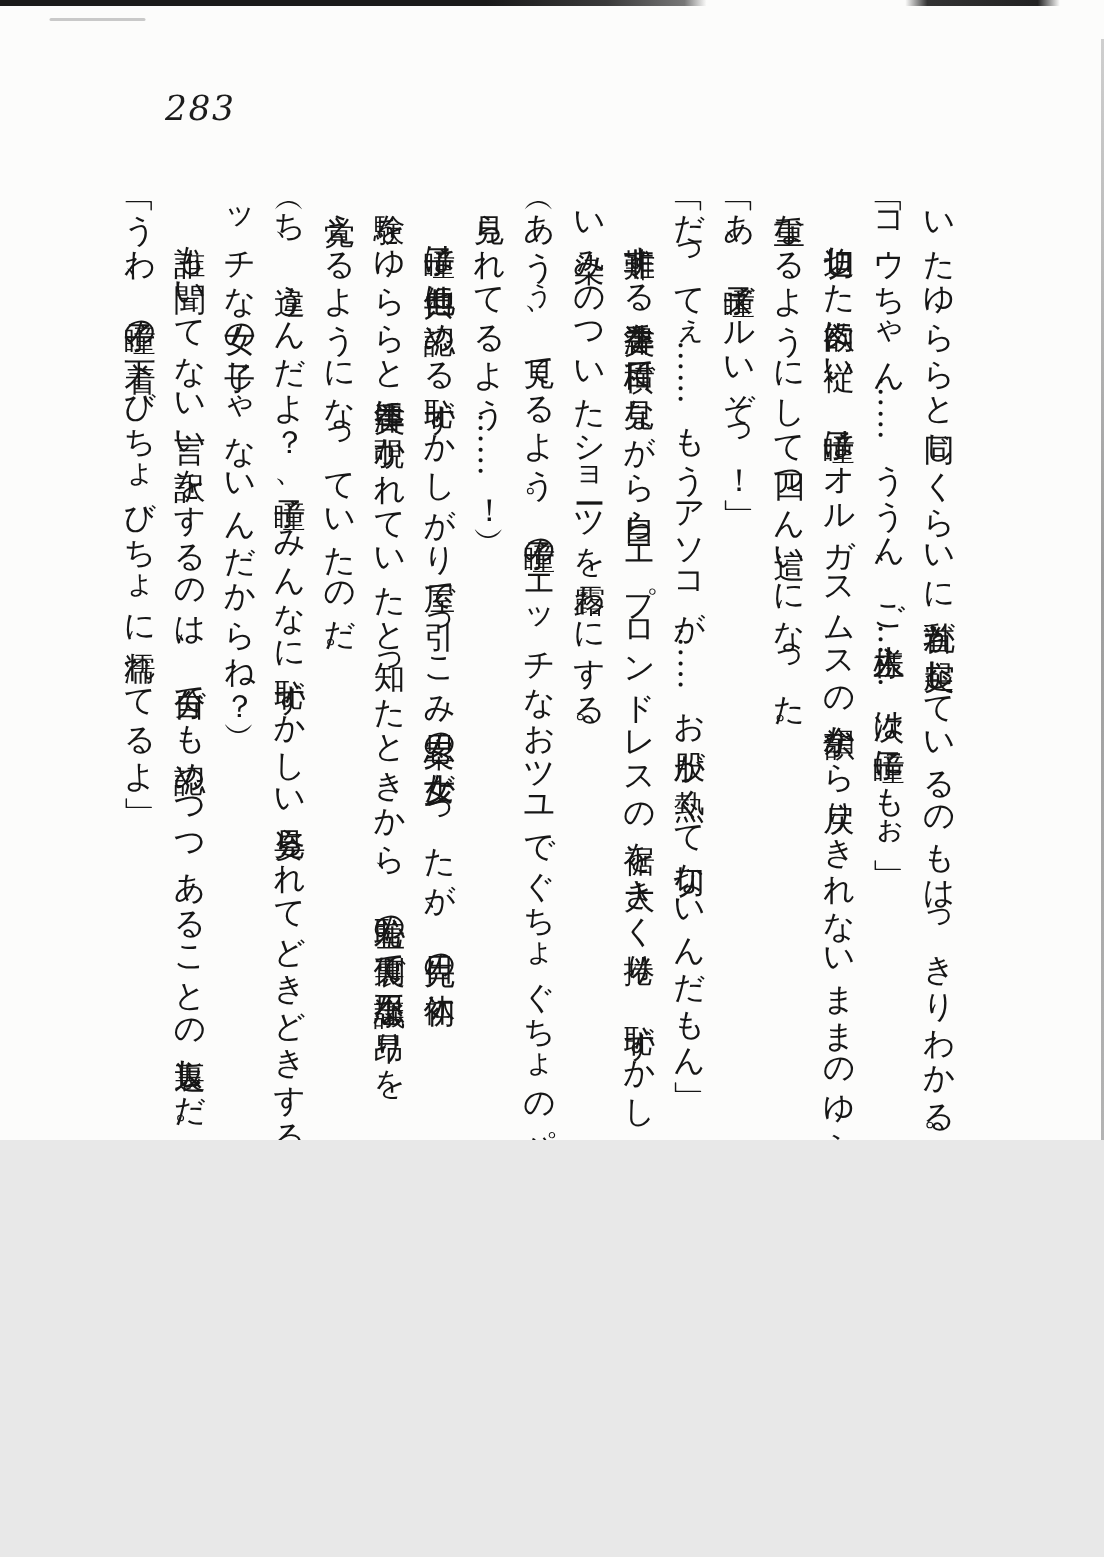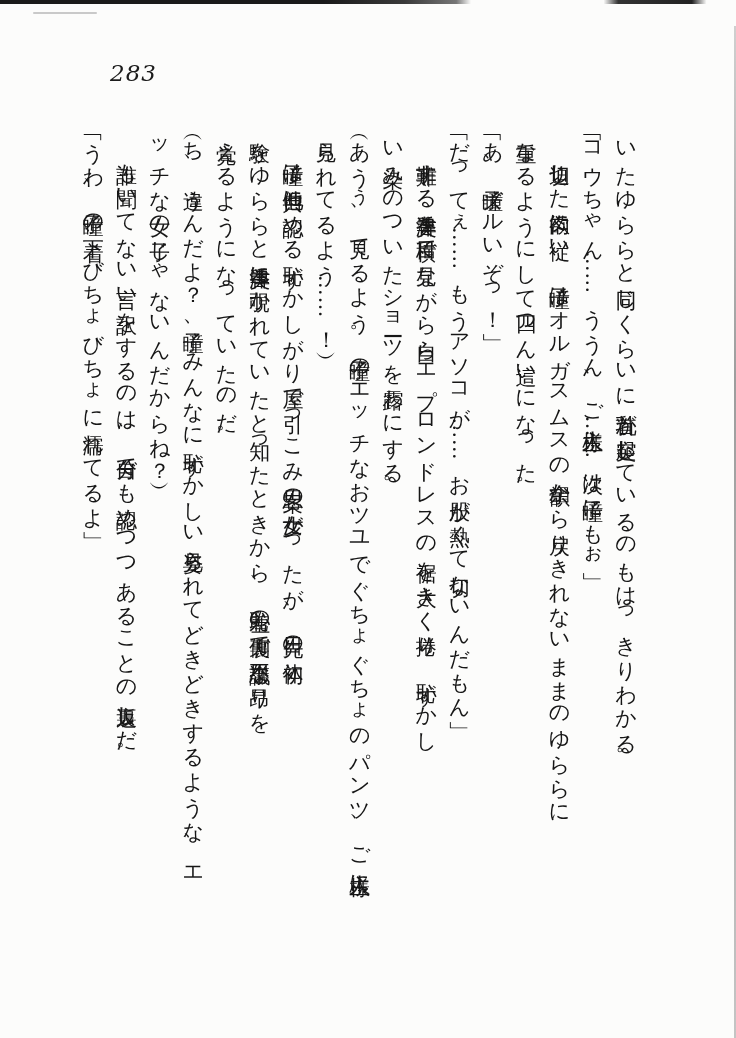--- a/index.html
+++ b/index.html
@@ -3,21 +3,21 @@
 <meta charset="utf-8">
 <style>
   html, body {
     margin: 0;
     padding: 0;
     background: #e8e8e8;
   }
   .page {
     position: relative;
     width: 736px;
-    height: 1038px;
+    height: 760px;
     margin: 0 auto;
     background: #fcfcfb;
     overflow: hidden;
     font-family: "DejaVu Serif", "Liberation Serif", serif;
   }
   
   .edge-top {
     position: absolute;
     top: 0; left: 0;
     width: 736px; height: 4px;

